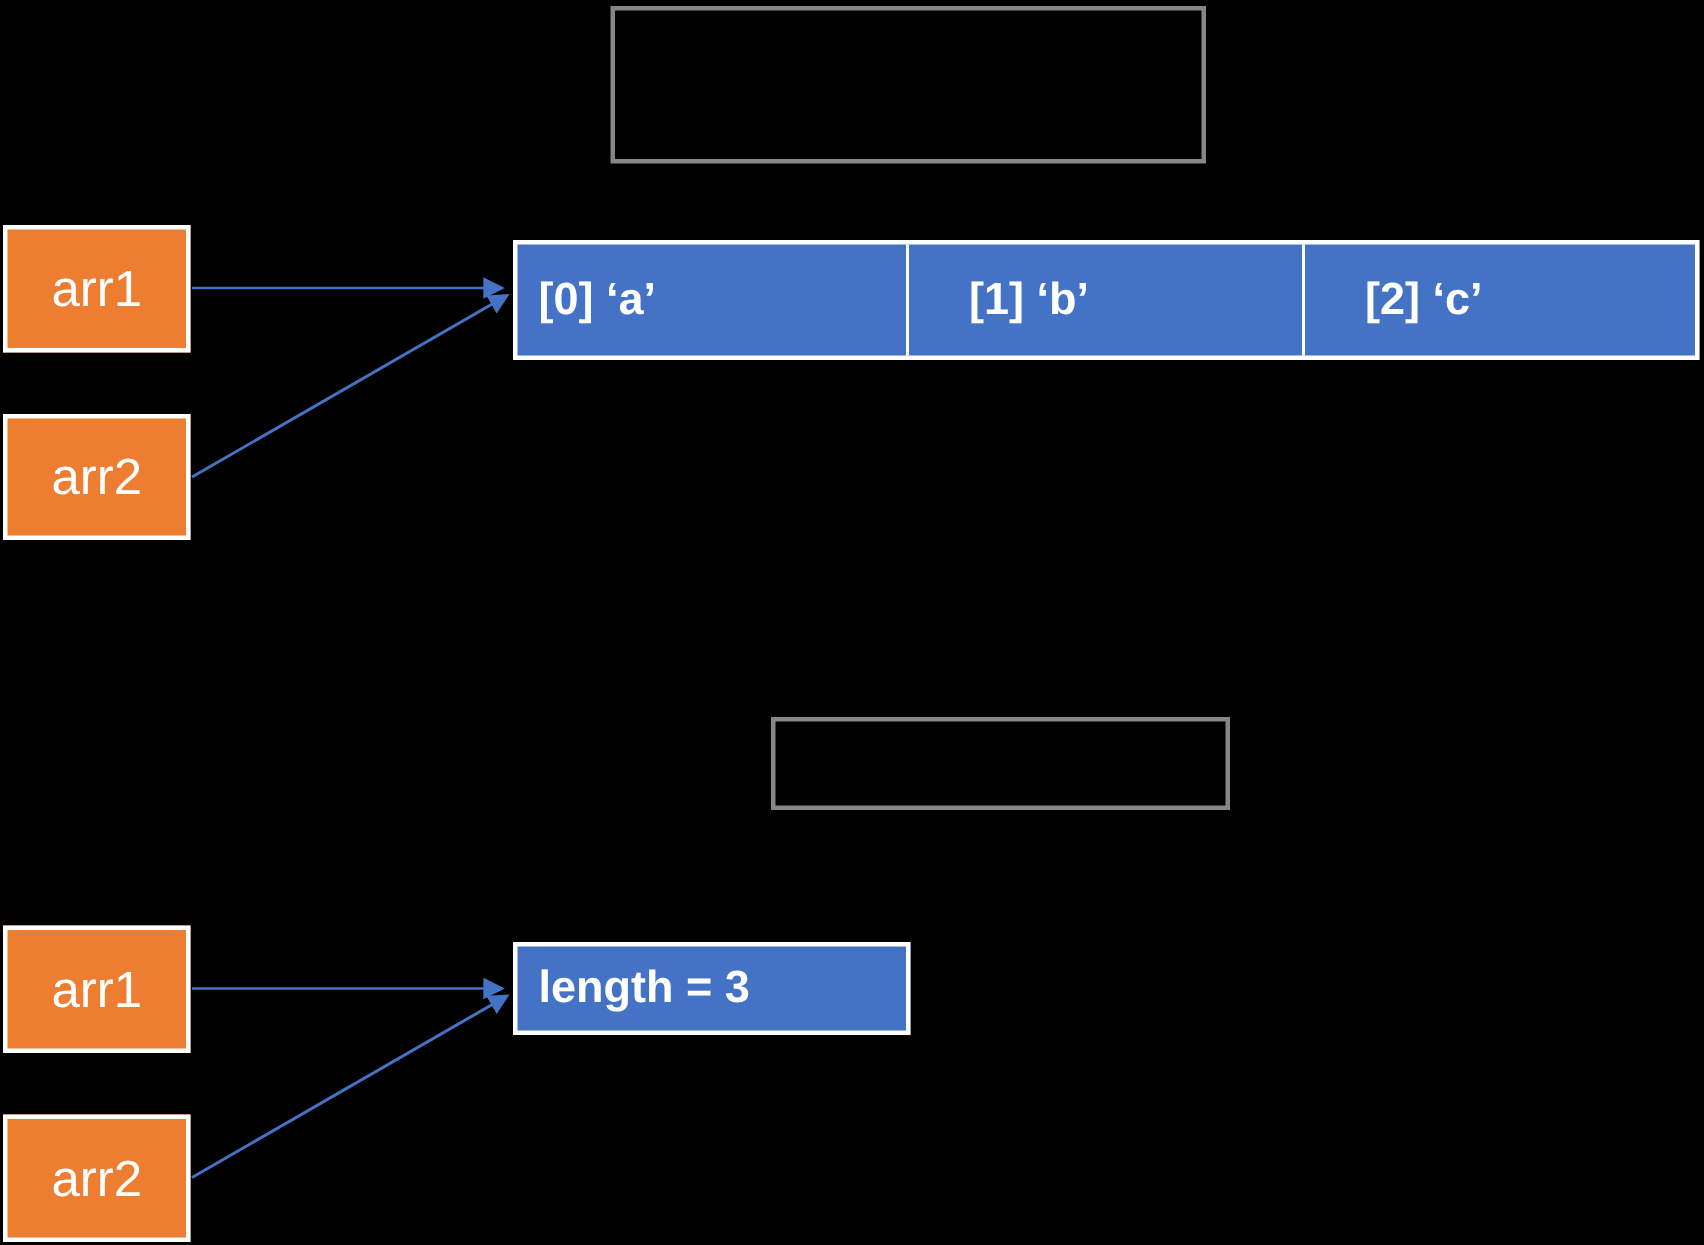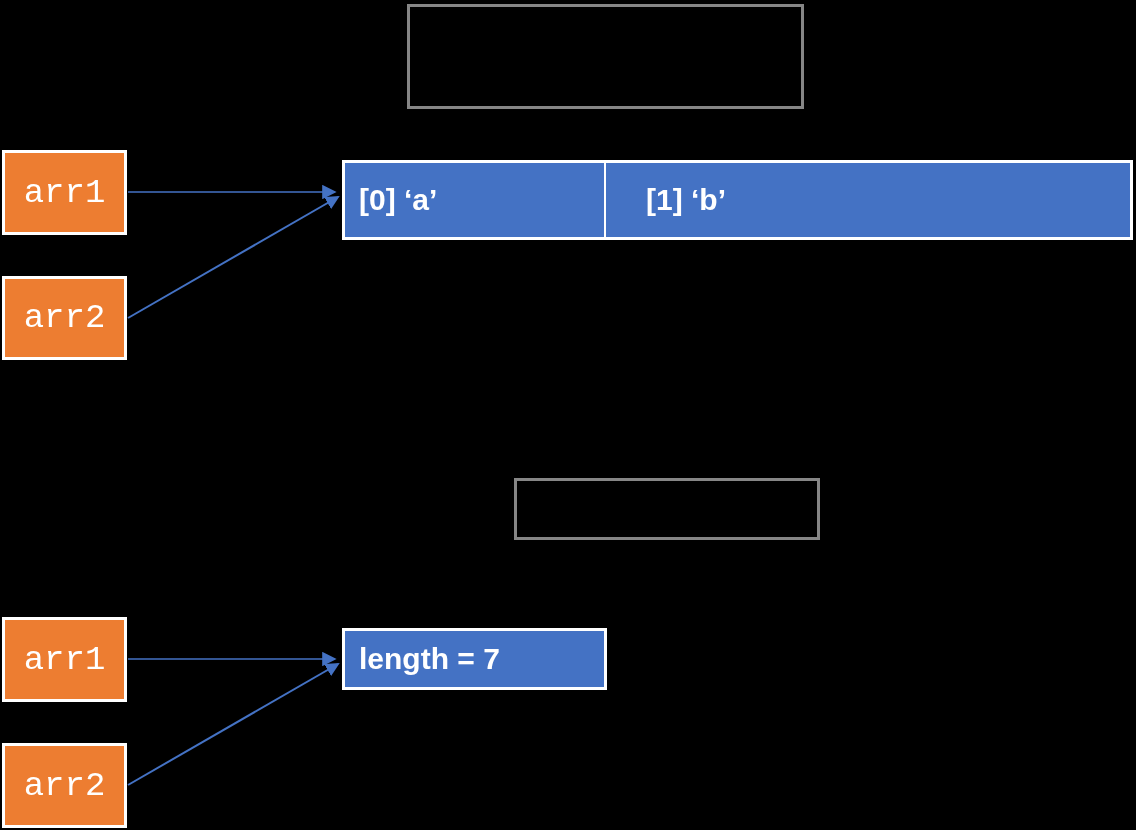--- a/index.html
+++ b/index.html
@@ -32,21 +32,20 @@
     background: transparent;
   }
 
   
   .var-box {
     background: #ED7D31;
     border: 3px solid #FFFFFF;
     display: flex;
     align-items: center;
     justify-content: center;
-    font-family: Liberation Mono, monospace;
   }
   .var-box .var-label {
     color: #FFFFFF;
     font-size: 34px;
     font-weight: 400;
     line-height: 1;
     letter-spacing: 0px;
     white-space: nowrap;
   }
 
@@ -119,36 +118,39 @@
     <span class="var-label">arr2</span>
   </div>
 
   <div class="shape array-box" style="left:342px; top:160px; width:791px; height:80px;">
     <div class="array-cell" style="width:259px;">
       <span class="cell-label">[0] ‘a’</span>
     </div>
     <div class="array-cell" style="width:264px;">
       <span class="cell-label">[1] ‘b’</span>
     </div>
+    <div class="array-cell" style="flex:1 1 auto;">
+      <span class="cell-label">[2] ‘c’</span>
+    </div>
   </div>
 
   <div class="shape empty-box" style="left:514px; top:478px; width:306px; height:62px;">
     <span></span>
   </div>
 
   <div class="shape var-box" style="left:2px; top:617px; width:125px; height:85px;">
     <span class="var-label">arr1</span>
   </div>
 
   <div class="shape var-box" style="left:2px; top:743px; width:125px; height:85px;">
     <span class="var-label">arr2</span>
   </div>
 
   <div class="shape length-box" style="left:342px; top:628px; width:265px; height:62px;">
-    <span class="length-label">length = 7</span>
+    <span class="length-label">length = 3</span>
   </div>
 
   <svg class="connectors" viewBox="0 0 1136 830" width="1136" height="830">
     <defs>
       <marker id="ah" markerWidth="9" markerHeight="9" refX="8" refY="4.5" orient="auto" markerUnits="strokeWidth">
         <path d="M0,0 L9,4.5 L0,9 z" fill="#4472C4"></path>
       </marker>
       <marker id="ah2" markerWidth="7" markerHeight="7" refX="6" refY="3.5" orient="auto" markerUnits="strokeWidth">
         <path d="M0,0 L7,3.5 L0,7 z" fill="#4472C4"></path>
       </marker>

